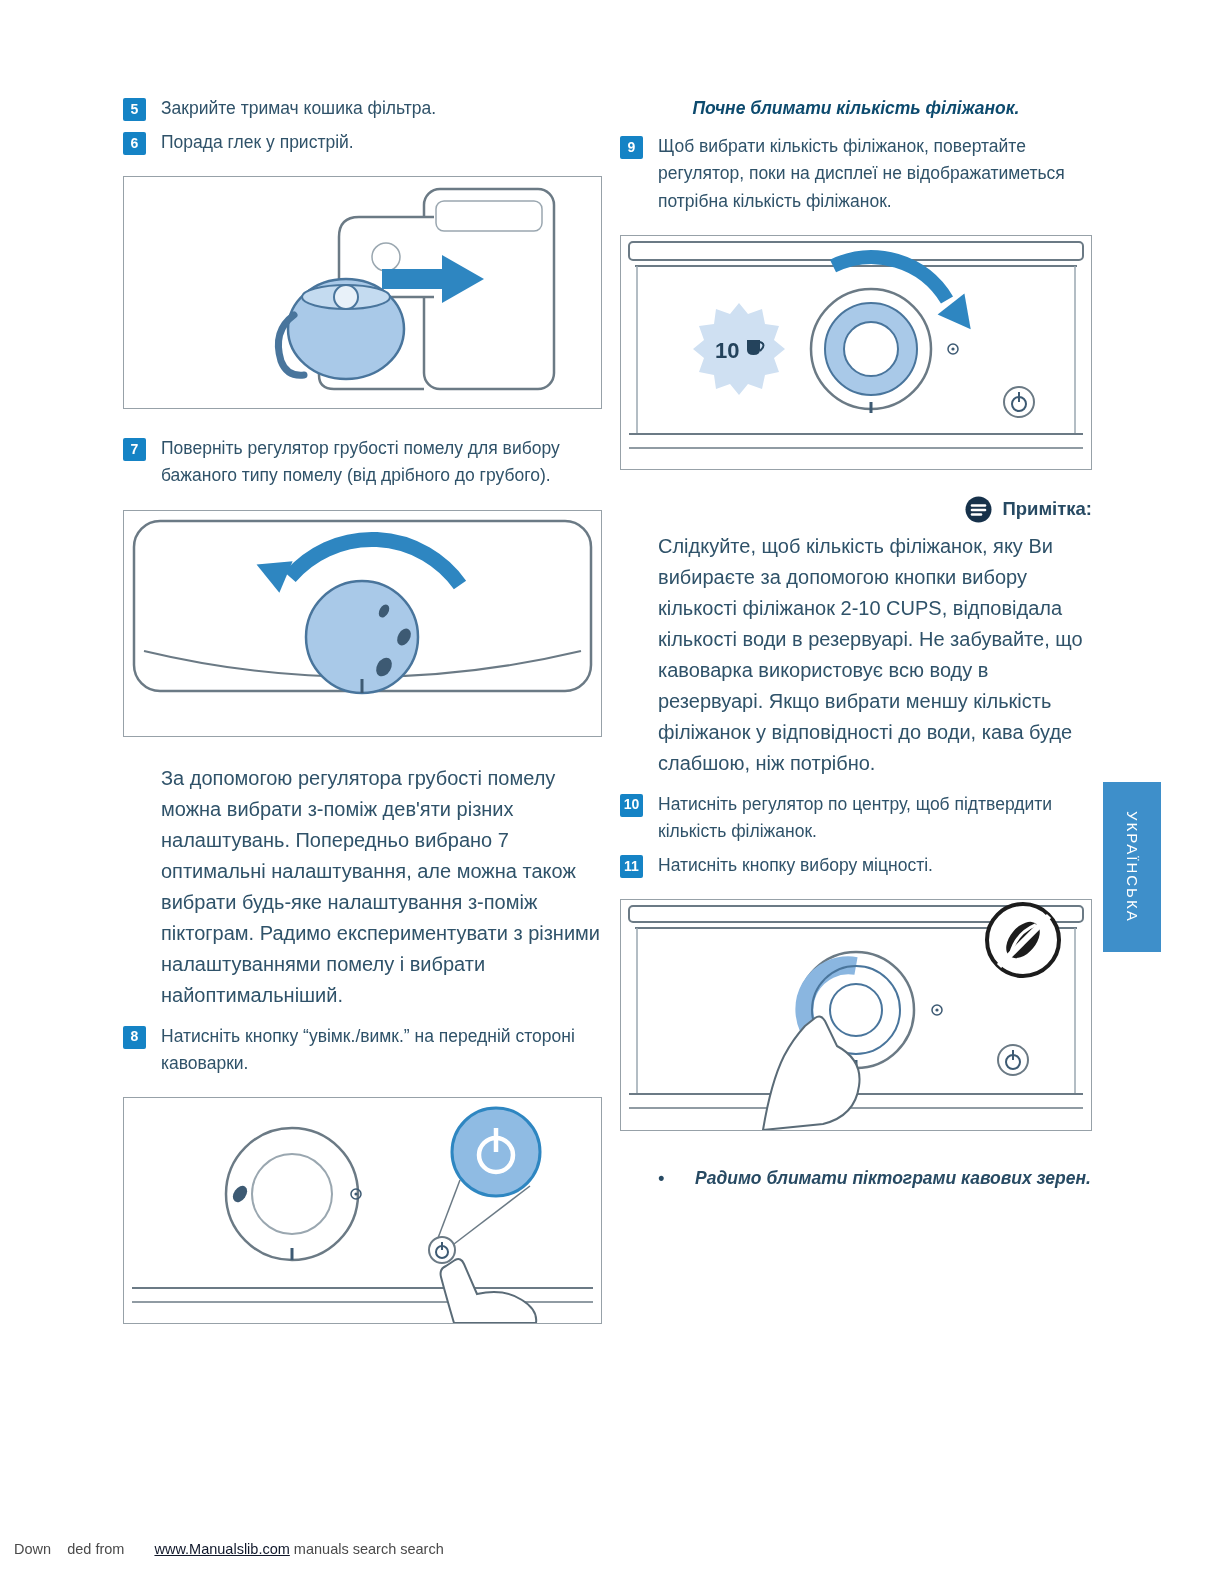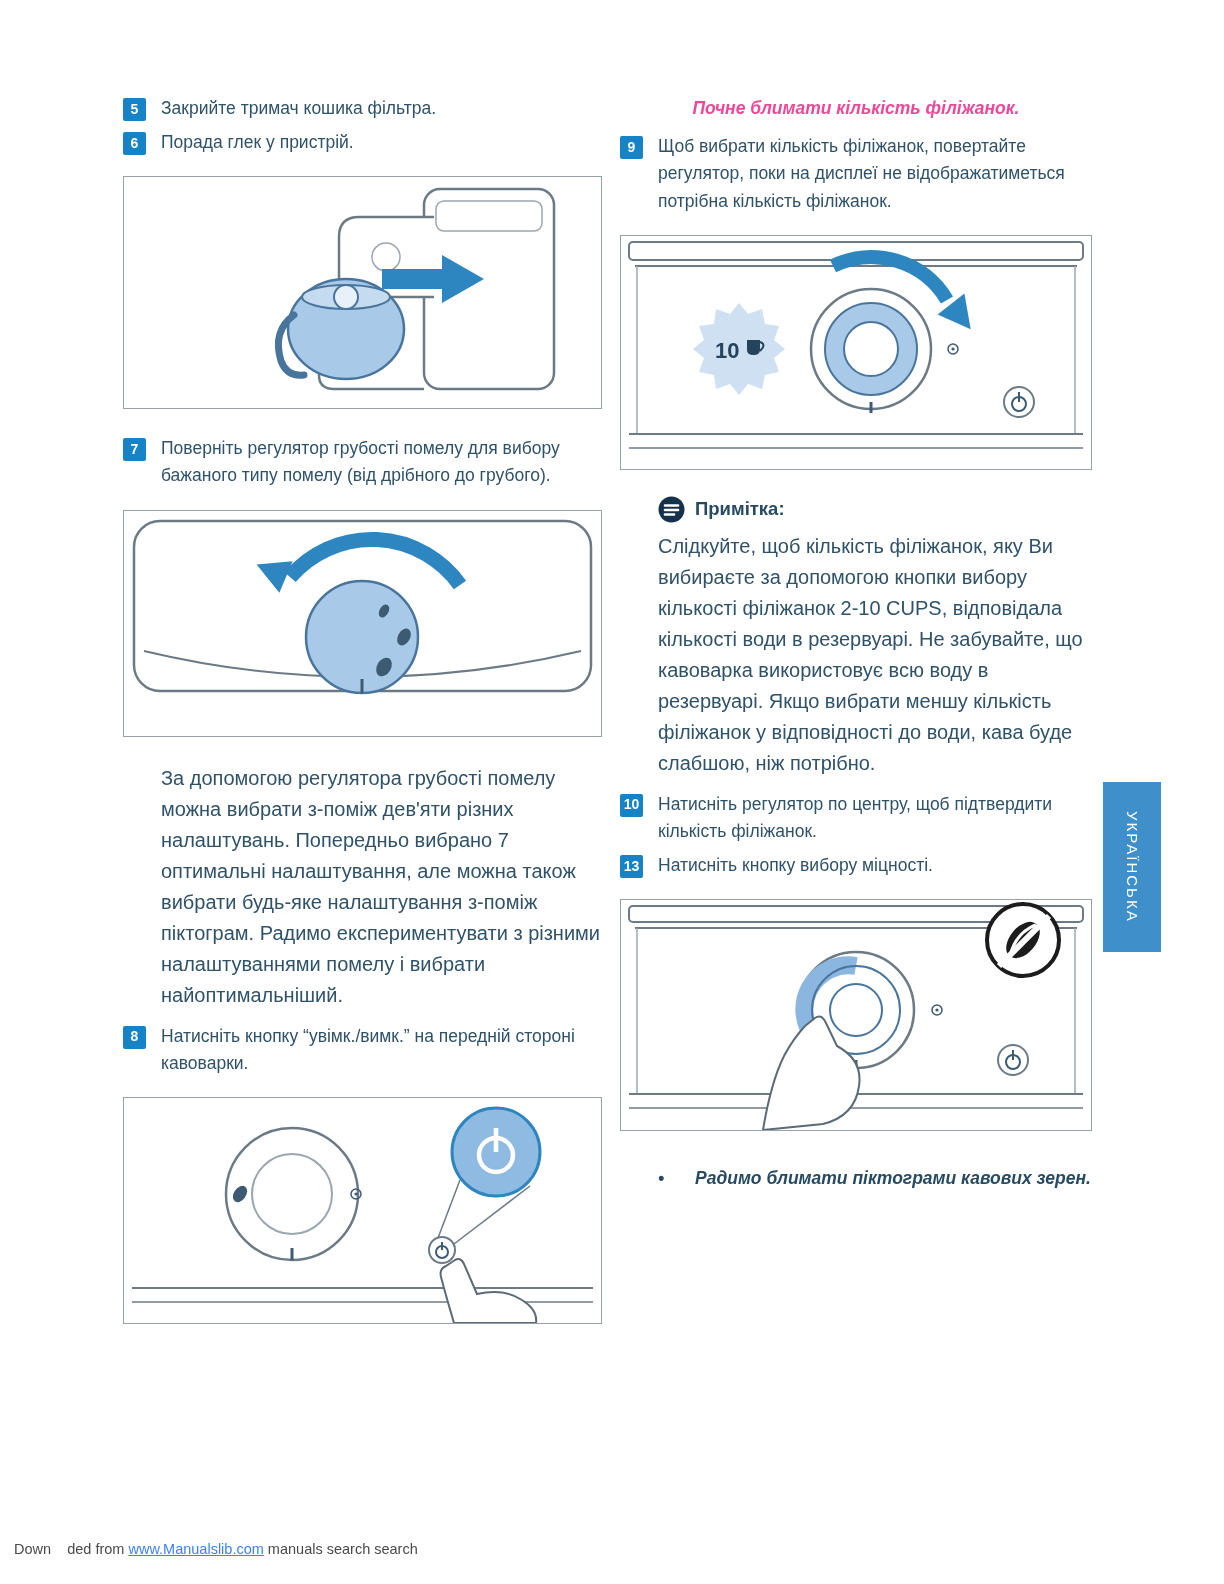--- a/index.html
+++ b/index.html
@@ -23,40 +23,40 @@
     font-size: 14px; font-weight: bold;
     display: flex; align-items: center; justify-content: center;
     border-radius: 2px;
   }
   .step-text { flex: 1; }
 
   figure { margin: 20px 0 26px 0; border: 1px solid #97a1a8; background: #fff; }
   figure svg { display: block; width: 100%; height: auto; }
 
   .tipnote { margin: 26px 0 12px 38px; }
-  .tipnote-header { display: flex; align-items: center; gap: 10px; font-size: 18.5px; font-weight: bold; margin-bottom: 8px; color: #274a63; }
+  .tipnote-header { display: flex; align-items: center; gap: 10px; font-size: 18.5px; font-weight: bold; margin-bottom: 8px; color: #274a63; justify-content: flex-end; }
   .tipnote-header svg { display: block; }
   .tipnote-text { font-size: 20px; line-height: 1.55; }
 
-  .intro-italic { font-style: italic; font-weight: bold; font-size: 17.5px; line-height: 1.5; margin: 0 0 12px 0; text-align: center; color: #ec4899; }
+  .intro-italic { font-style: italic; font-weight: bold; font-size: 17.5px; line-height: 1.5; margin: 0 0 12px 0; text-align: center; color: #0c4a6e; }
 
   .bullet-row { display: flex; gap: 15px; font-style: italic; font-weight: bold; font-size: 17.5px; line-height: 1.55; margin-top: 34px; margin-left: 38px; color: #274a63; }
   .bullet-char { flex: 0 0 auto; width: 22px; text-align: left; }
 
   .lang-tab {
     position: absolute; right: 63px; top: 782px;
     width: 58px; height: 170px;
     background: #3e8fca; color: #ffffff;
     display: flex; align-items: center; justify-content: center;
     writing-mode: vertical-rl; text-orientation: mixed;
     font-size: 15px; letter-spacing: 2px;
   }
 
   .footer { position: absolute; left: 14px; top: 1541px; font-size: 14.5px; color: #4a4a4a; white-space: pre; }
-  .footer a { color: #3b82f6; text-decoration: underline; }
+  .footer a { color: #0f172a; text-decoration: underline; margin-left: 26px; }
 </style>
 </head>
 <body>
 
 <div class="col col-left">
 
   <div class="step">
     <div class="badge">5</div>
     <div class="step-text">Закрийте тримач кошика фільтра.</div>
   </div>
@@ -220,21 +220,21 @@
     </div>
     <div class="tipnote-text">Слідкуйте, щоб кількість філіжанок, яку Ви вибираєте за допомогою кнопки вибору кількості філіжанок 2-10 CUPS, відповідала кількості води в резервуарі. Не забувайте, що кавоварка використовує всю воду в резервуарі. Якщо вибрати меншу кількість філіжанок у відповідності до води, кава буде слабшою, ніж потрібно.</div>
   </div>
 
   <div class="step">
     <div class="badge">10</div>
     <div class="step-text">Натисніть регулятор по центру, щоб підтвердити кількість філіжанок.</div>
   </div>
 
   <div class="step">
-    <div class="badge">13</div>
+    <div class="badge">11</div>
     <div class="step-text">Натисніть кнопку вибору міцності.</div>
   </div>
 
   <figure>
     <svg viewBox="0 0 470 230">
       <g>
         <rect x="8" y="6" width="454" height="16" rx="4" fill="#fff" stroke="#6b7a85" stroke-width="2"></rect>
         <line x1="14" y1="28" x2="456" y2="28" stroke="#6b7a85" stroke-width="2"></line>
         <line x1="16" y1="28" x2="16" y2="194" stroke="#9aa7b0" stroke-width="1.5"></line>
         <line x1="454" y1="28" x2="454" y2="194" stroke="#9aa7b0" stroke-width="1.5"></line>

